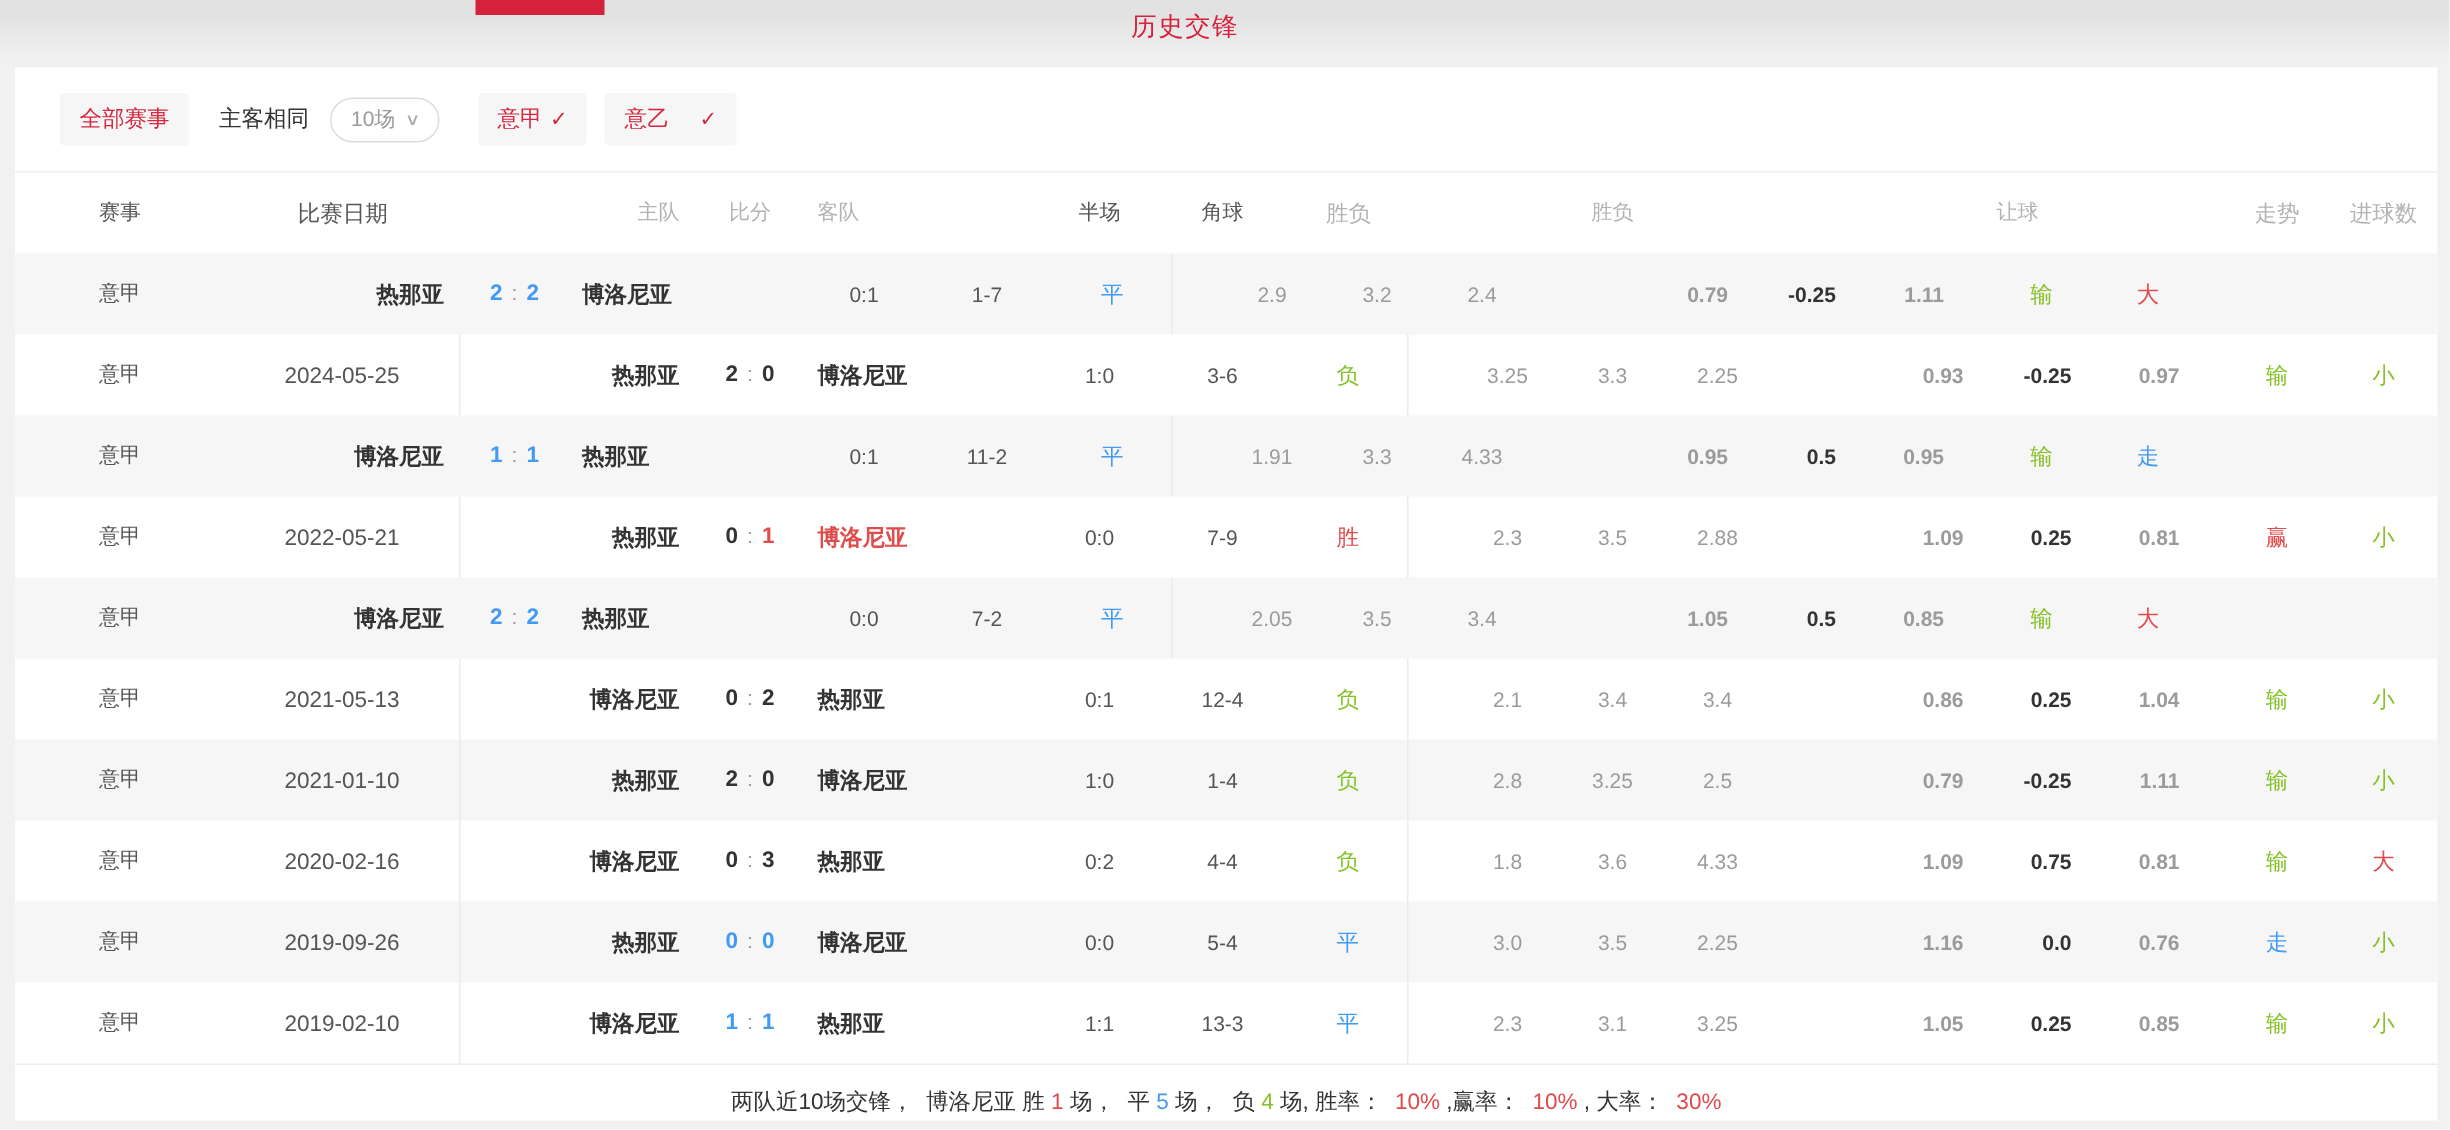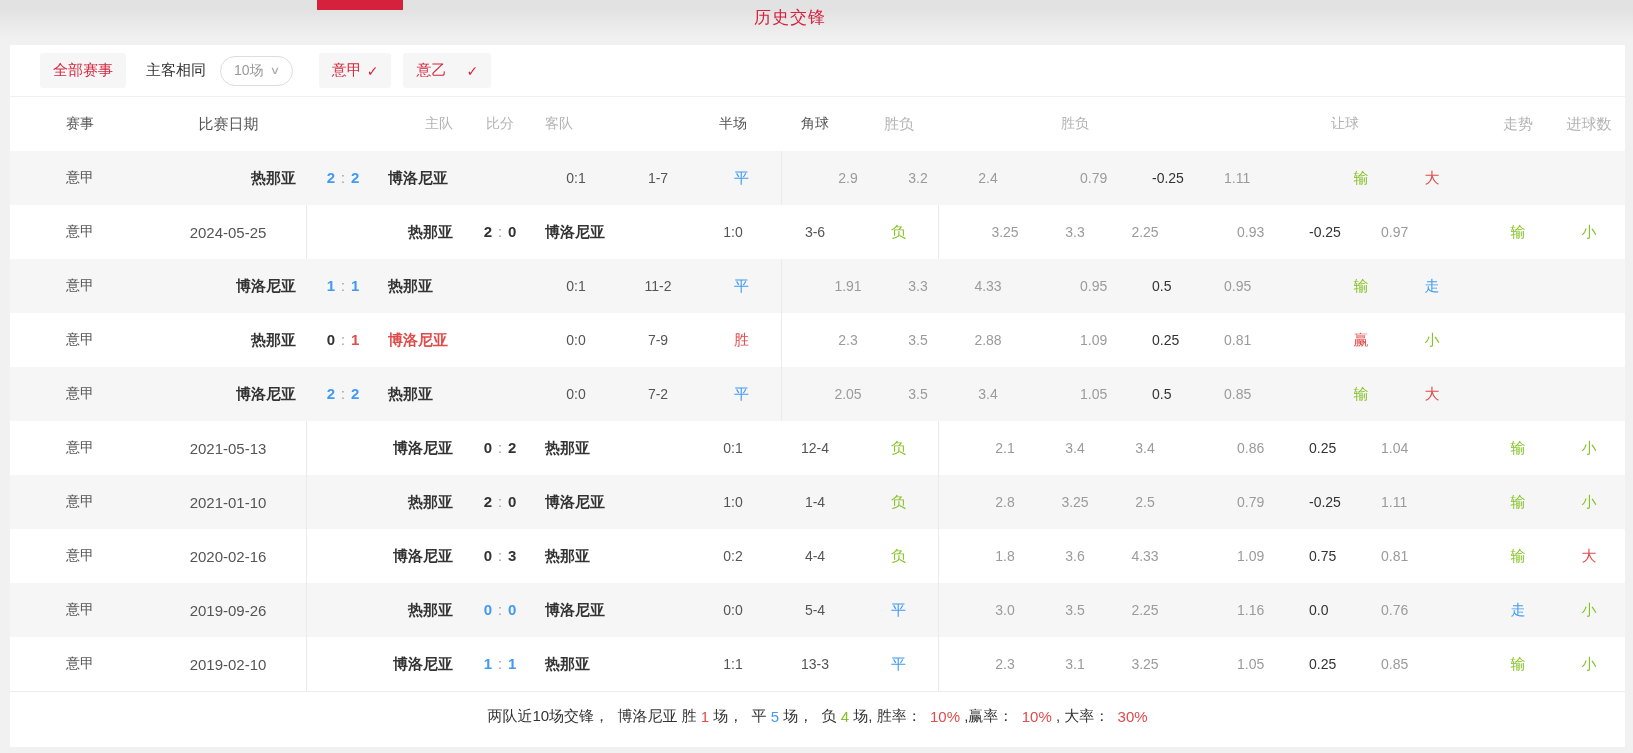--- a/index.html
+++ b/index.html
@@ -7,21 +7,21 @@
     font-family:"Liberation Sans","DejaVu Sans",sans-serif; }
   body { background:linear-gradient(180deg,#e2e2e2 10px,#f1f1f1 40px,#f1f1f1 100%); position:relative; }
 
   .tab-indicator { position:absolute; left:317px; top:0; width:86px; height:10px; background:#d5213c; }
   .page-title { position:absolute; top:6px; left:0; width:1580px; text-align:center;
     color:#d5213c; font-size:17px; letter-spacing:1px; }
 
   .card { position:absolute; left:10px; top:45px; width:1615px; height:702px; background:#fff; }
 
   
-  .filter-bar { height:52px; display:flex; align-items:center; padding-left:20px;
+  .filter-bar { height:70px; display:flex; align-items:center; padding-left:20px;
     border-bottom:1px solid #f0f0f0; }
   .f-btn { background:#f6f6f6; color:#d5273f; font-size:15px; padding:8px 13px;
     border-radius:3px; border:none; cursor:pointer; display:flex; align-items:center; gap:5px;
     font-family:inherit; }
   .f-btn .chk { font-size:14px; font-weight:bold; }
   .f-label { color:#333; font-size:15px; margin-left:20px; }
   .f-pill { margin-left:14px; border:1px solid #ddd; border-radius:16px; background:#fff;
     color:#999; font-size:14px; padding:5px 13px; display:flex; align-items:center; gap:7px;
     cursor:pointer; font-family:inherit; }
   .f-pill .chev { font-size:11px; color:#aaa; transform:scaleX(1.3); }
@@ -35,21 +35,21 @@
   .c-league { width:140px; color:#555; font-size:14px; }
   .c-date   { width:157px; color:#555; font-size:15px; }
   .c-home   { width:158px; text-align:right; padding-right:12px; }
   .c-score  { width:70px; }
   .c-away   { width:160px; text-align:left; padding-left:10px; }
   .c-half   { width:76px; color:#555; font-size:14px; }
   .c-corner { width:88px; color:#555; font-size:14px; }
   .c-result { width:80px; font-size:15px; }
   .sp1 { width:31px; } .sp2 { width:57px; } .sp3 { width:30px; }
   .g-odds { width:210px; display:flex; } .g-odds .oc { width:70px; text-align:center; }
-  .g-hand { width:216px; display:flex; } .g-hand .oc { width:72px; text-align:left; }
+  .g-hand { width:216px; display:flex; } .g-hand .oc { width:72px; text-align:right;font-weight:bold; }
   .oc { color:#9b9b9b; font-size:14px; }
   .oc.mid { color:#333; }
   .gh { text-align:center; }
   .c-trend { width:70px; font-size:15px; }
   .c-goals { width:72px; font-size:15px; }
   .row .c-date, .row .c-result { border-right:1px solid #ebebeb; align-self:stretch;
     display:flex; align-items:center; justify-content:center; }
   .team { font-weight:bold; font-size:15px; color:#333; }
   .digit { font-weight:bold; font-size:15px; color:#333; }
   .colon { color:#999; font-size:14px; margin:0 6px; }
@@ -180,20 +180,21 @@
       <span class="oc mid">0.5</span>
       <span class="oc">0.95</span>
     </div>
     <div class="sp3"></div>
     <div class="cell c-trend t-green">输</div>
     <div class="cell c-goals t-blue">走</div>
   </div>
 
   <div class="row">
     <div class="cell c-league">意甲</div>
+    <div class="cell c-date">2022-05-21</div>
     <div class="cell c-home"><span class="team t-dark">热那亚</span></div>
     <div class="cell c-score"><span class="digit t-dark">0</span><span class="colon">:</span><span class="digit t-red">1</span></div>
     <div class="cell c-away"><span class="team t-red">博洛尼亚</span></div>
     <div class="cell c-half">0:0</div>
     <div class="cell c-corner">7-9</div>
     <div class="cell c-result t-red">胜</div>
     <div class="sp1"></div>
     <div class="g-odds">
       <span class="oc">2.3</span>
       <span class="oc">3.5</span>

